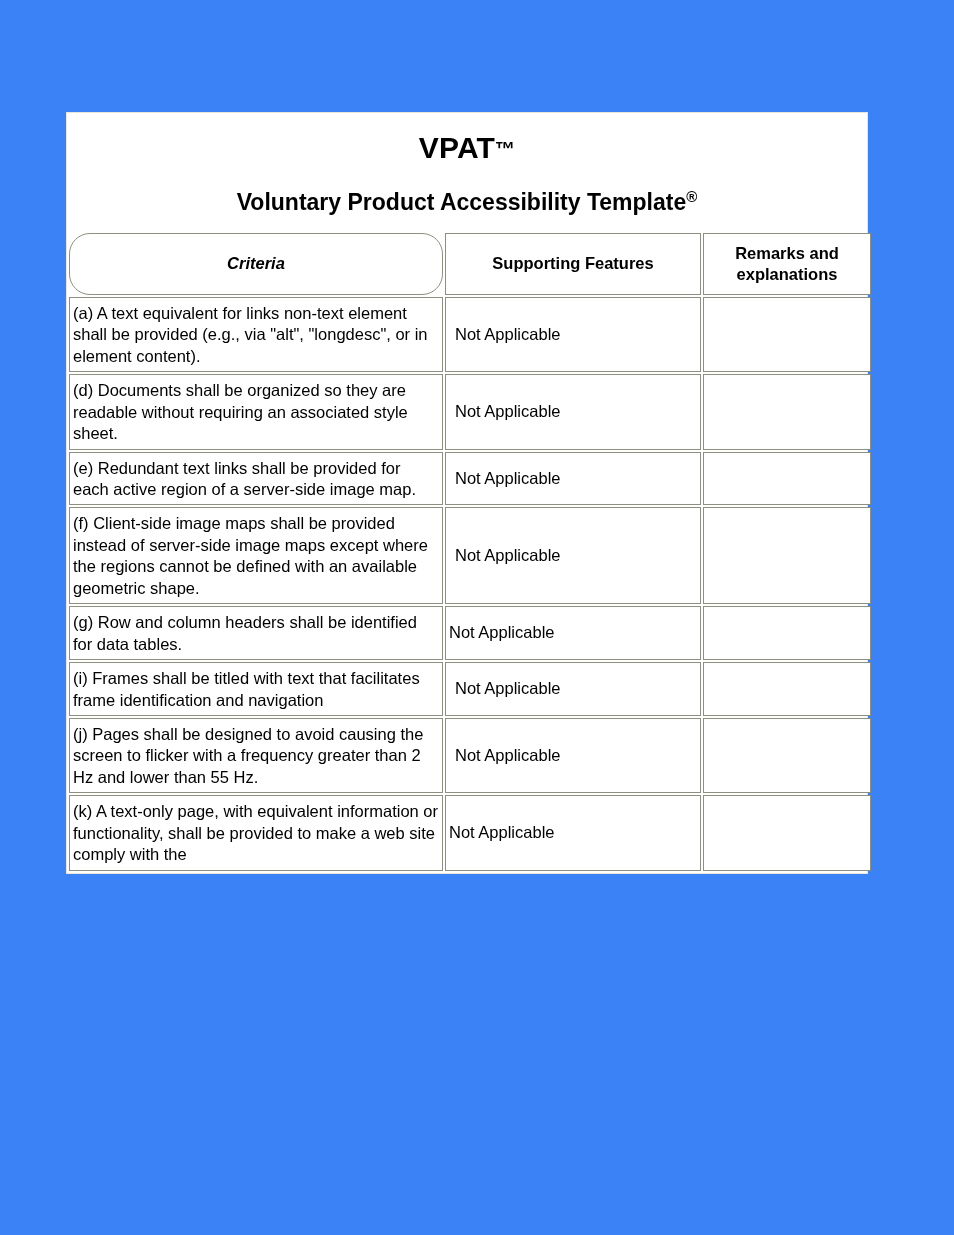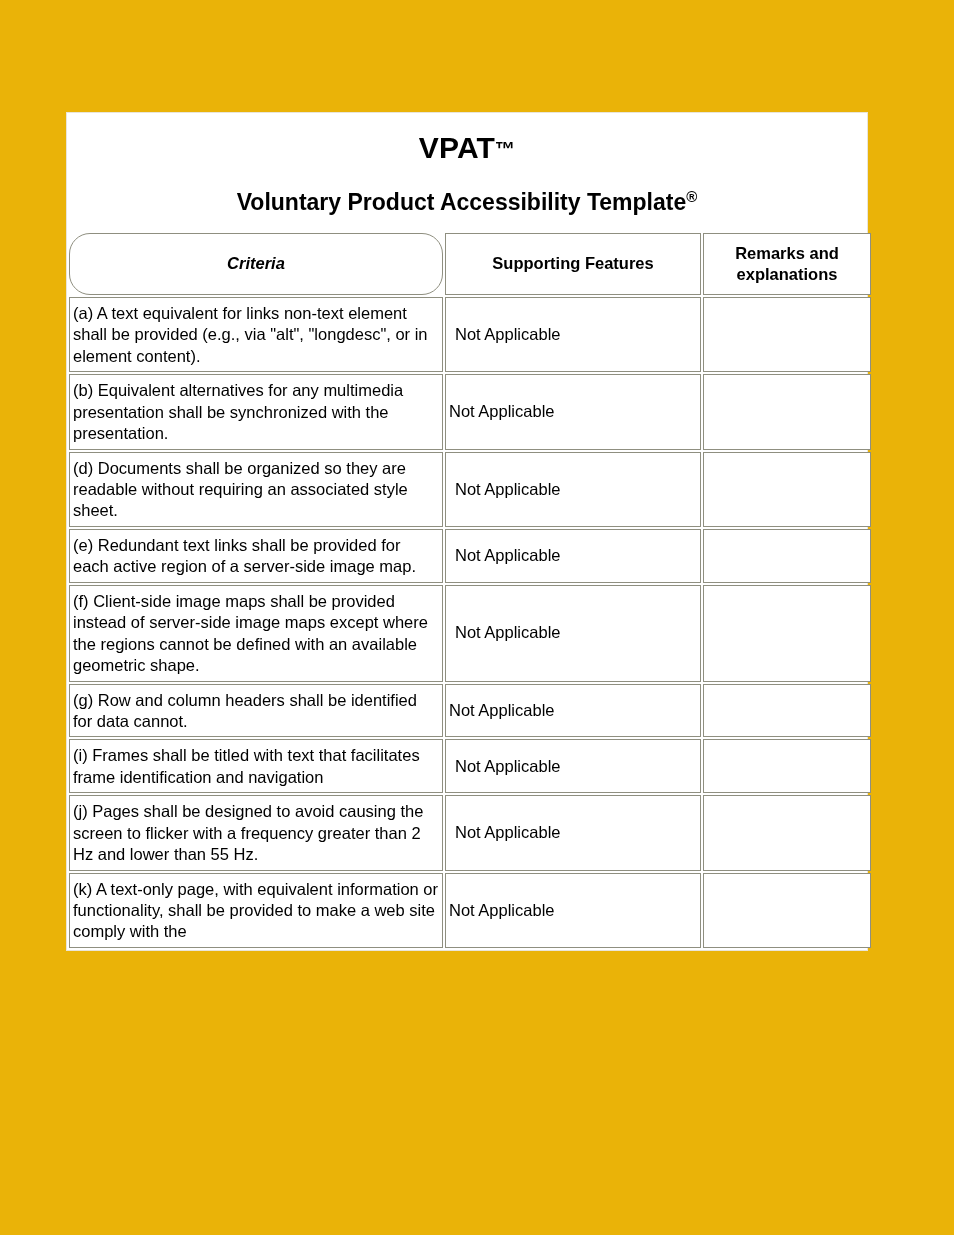--- a/index.html
+++ b/index.html
@@ -12,21 +12,21 @@
     height: 1235px;
     font-family: "Liberation Sans", sans-serif;
     color: #000000;
     -webkit-font-smoothing: antialiased;
   }
 
   .page {
     position: relative;
     width: 954px;
     height: 1235px;
-    background: #eab308;
+    background: #3b82f6;
   }
 
   
   .vpat-frame {
     position: absolute;
     left: 66px;
     top: 112px;
     width: 802px;
     border: 1px solid #e9e5d9;
     box-sizing: border-box;
@@ -147,41 +147,36 @@
           <th>Remarks and explanations</th>
         </tr>
       </thead>
       <tbody id="table-body">
           <tr>
             <td class="c-criteria">(a) A text equivalent for links non-text element shall be provided (e.g., via "alt", "longdesc", or in element content).</td>
             <td class="c-support indent">Not Applicable</td>
             <td class="c-remarks"></td>
           </tr>
           <tr>
-            <td class="c-criteria">(b) Equivalent alternatives for any multimedia presentation shall be synchronized with the presentation.</td>
-            <td class="c-support">Not Applicable</td>
-            <td class="c-remarks"></td>
-          </tr>
-          <tr>
             <td class="c-criteria">(d) Documents shall be organized so they are readable without requiring an associated style sheet.</td>
             <td class="c-support indent">Not Applicable</td>
             <td class="c-remarks"></td>
           </tr>
           <tr>
             <td class="c-criteria">(e) Redundant text links shall be provided for each active region of a server-side image map.</td>
             <td class="c-support indent">Not Applicable</td>
             <td class="c-remarks"></td>
           </tr>
           <tr>
             <td class="c-criteria">(f) Client-side image maps shall be provided instead of server-side image maps except where the regions cannot be defined with an available geometric shape.</td>
             <td class="c-support indent">Not Applicable</td>
             <td class="c-remarks"></td>
           </tr>
           <tr>
-            <td class="c-criteria">(g) Row and column headers shall be identified for data cannot.</td>
+            <td class="c-criteria">(g) Row and column headers shall be identified for data tables.</td>
             <td class="c-support">Not Applicable</td>
             <td class="c-remarks"></td>
           </tr>
           <tr>
             <td class="c-criteria">(i) Frames shall be titled with text that facilitates frame identification and navigation</td>
             <td class="c-support indent">Not Applicable</td>
             <td class="c-remarks"></td>
           </tr>
           <tr>
             <td class="c-criteria">(j) Pages shall be designed to avoid causing the screen to flicker with a frequency greater than 2 Hz and lower than 55 Hz.</td>

